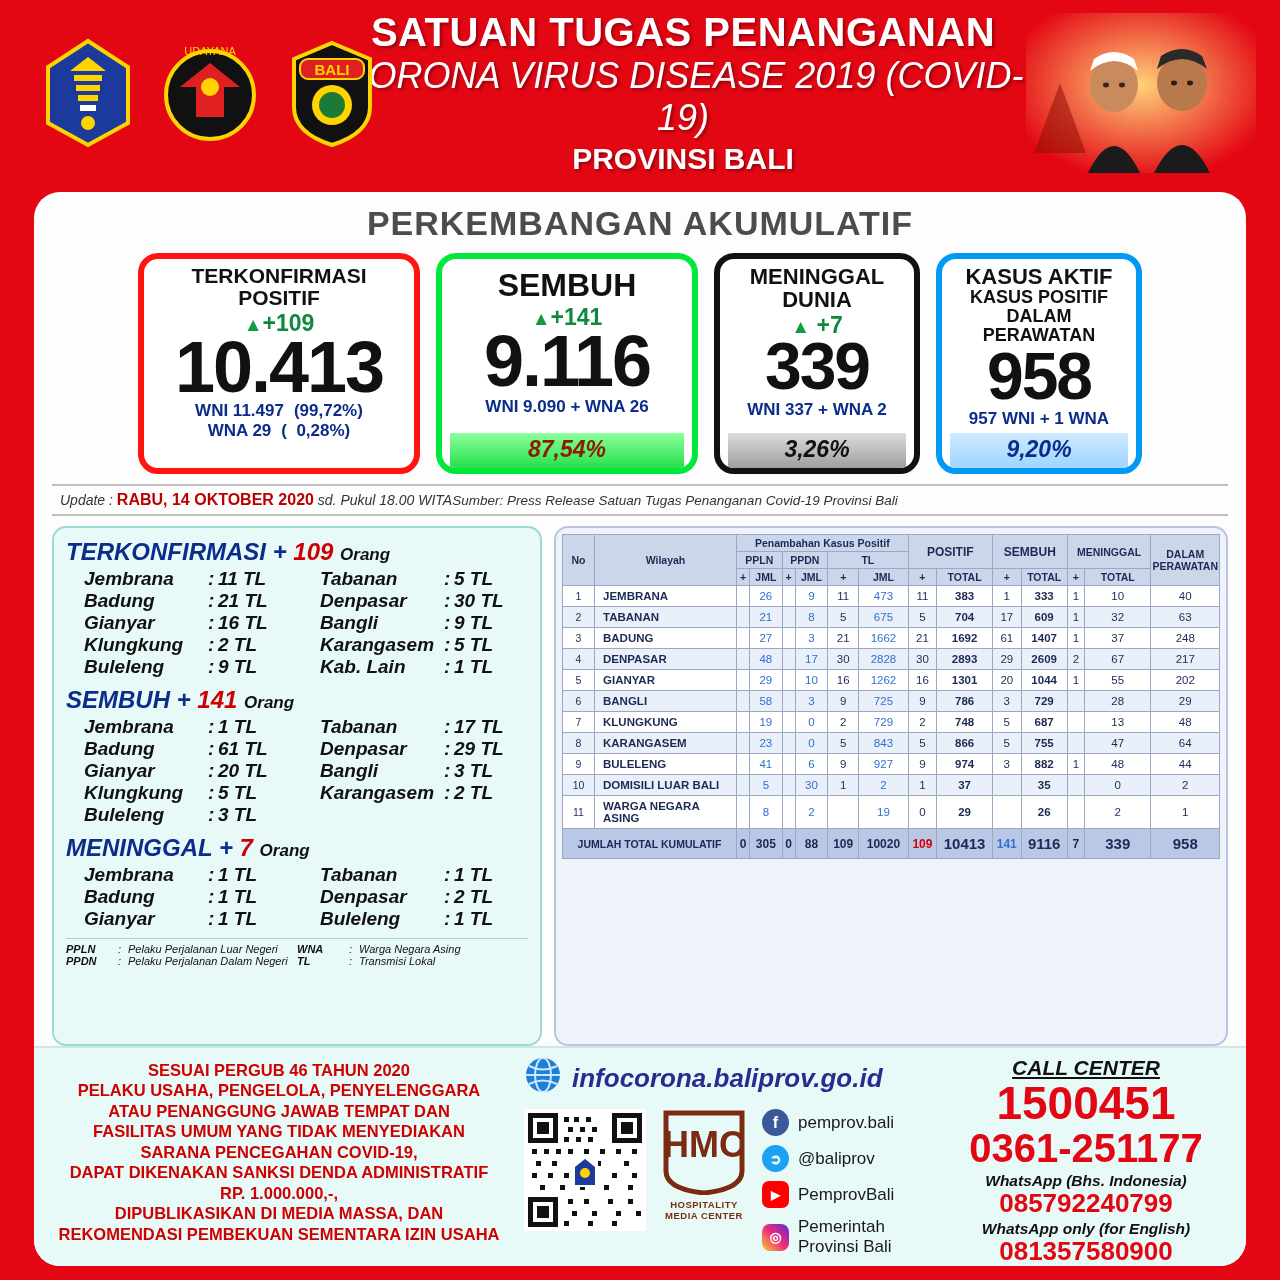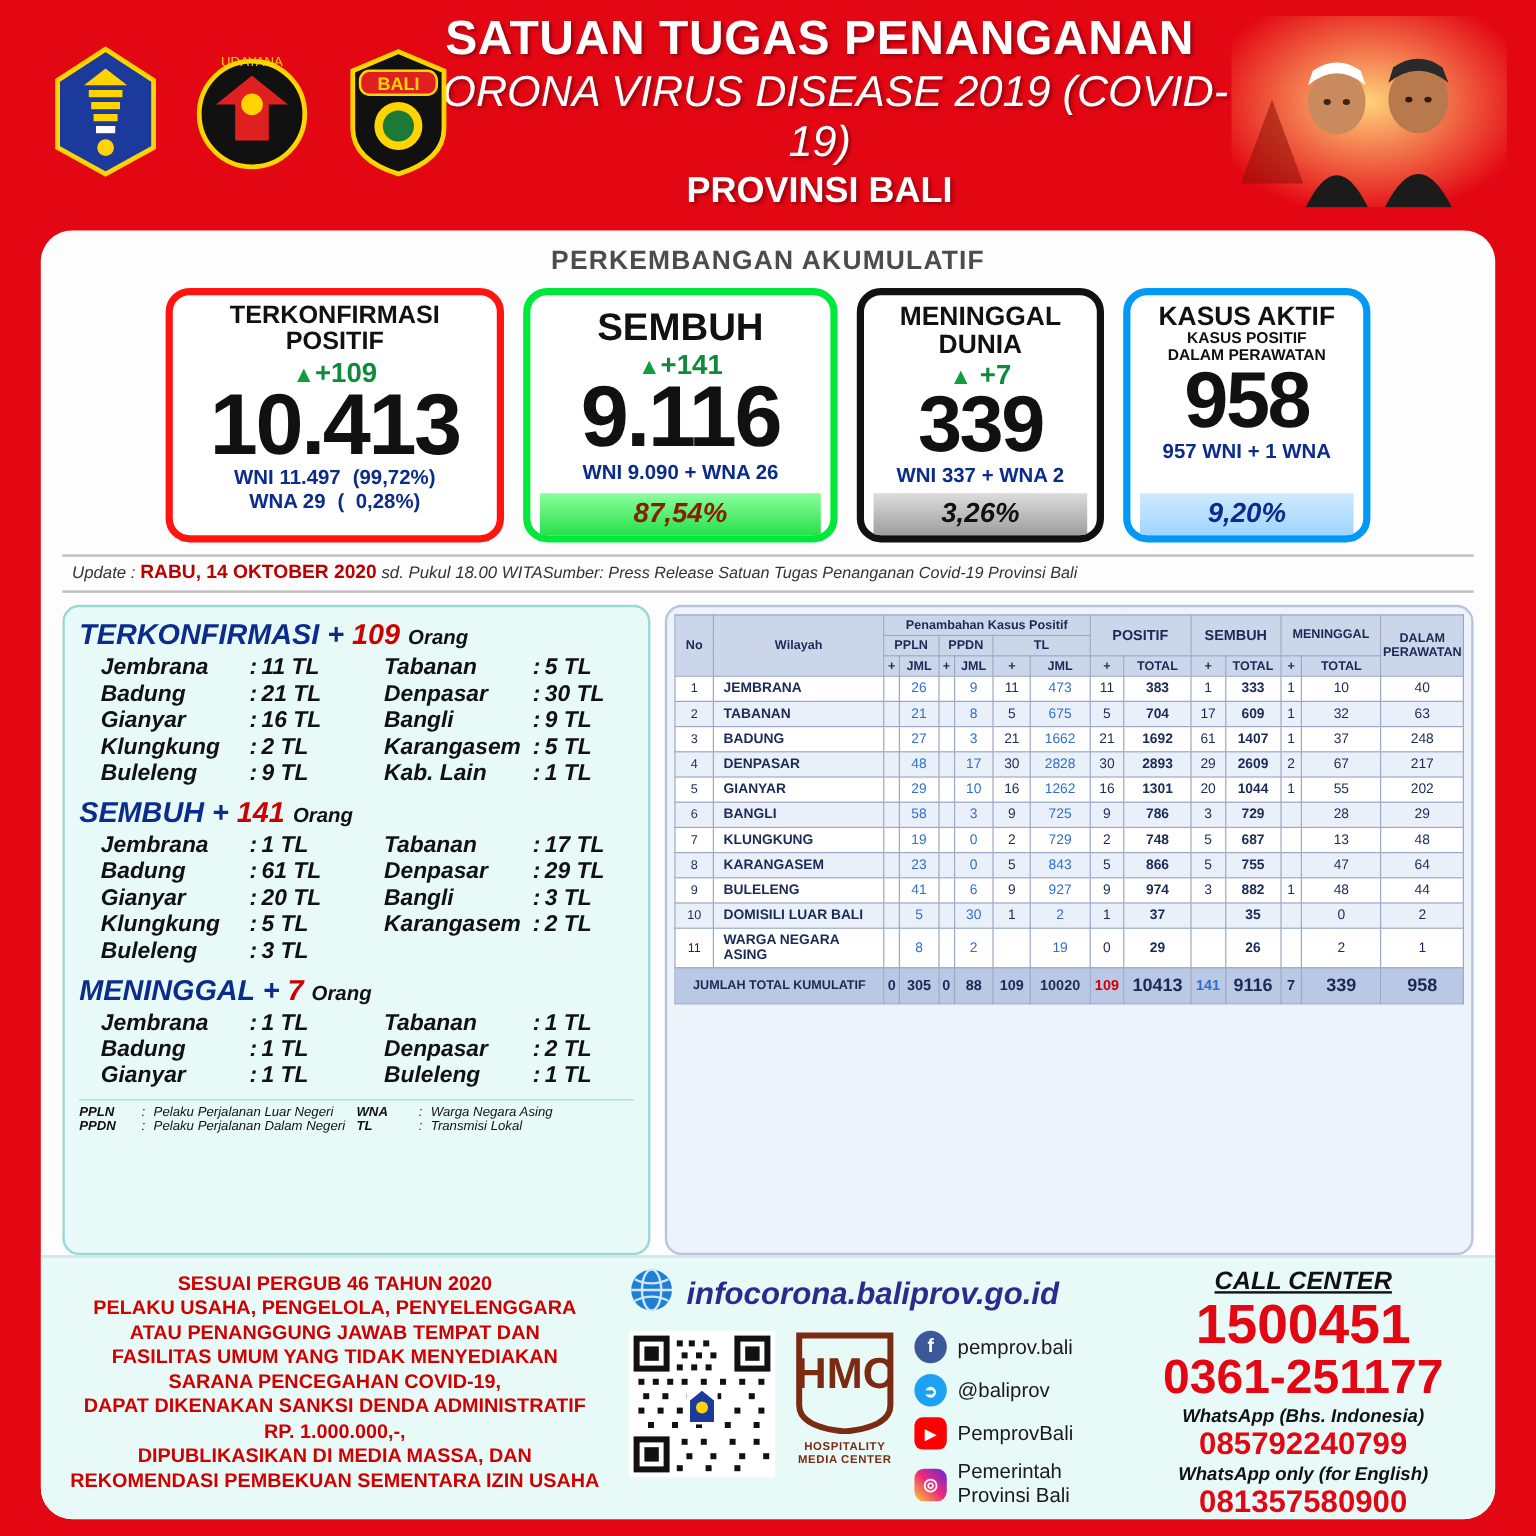--- a/index.html
+++ b/index.html
@@ -51,41 +51,41 @@
   .card {
     position: absolute; left: 34px; right: 34px; top: 192px;
     bottom: 14px;
     background: #fdfdfd;
     border-radius: 26px;
     overflow: hidden;
     display: flex; flex-direction: column;
   }
   .card-head {
     text-align: center;
-    font-size: 22px; font-weight: bold; color: #4c4c4c;
+    font-size: 34px; font-weight: bold; color: #4c4c4c;
     letter-spacing: 1px;
     padding: 12px 0 6px;
   }
 
   
   .boxes { display: flex; justify-content: center; gap: 16px; padding: 4px 22px 0; }
   .box {
     border-radius: 20px; padding: 6px 8px 0;
     position: relative; overflow: hidden;
     background: #fff;
     display: flex; flex-direction: column; align-items: center;
   }
   .box.positif { width: 282px; border: 6px solid #ff1410; }
   .box.sembuh  { width: 262px; border: 6px solid #00e83c; }
   .box.meninggal { width: 206px; border: 6px solid #111; }
   .box.aktif   { width: 206px; border: 6px solid #0099f5; }
 
   .box-title { font-size: 21px; font-weight: bold; color: #111; text-align: center; line-height: 1.05; }
   .box-title.small { font-size: 22px; }
-  .box-sub { font-size: 13px; font-weight: bold; color: #111; text-align: center; line-height: 1.05; }
+  .box-sub { font-size: 18px; font-weight: bold; color: #111; text-align: center; line-height: 1.05; }
   .delta { font-size: 23px; font-weight: bold; color: #0f8a3c; margin-top: 1px; }
   .delta .tri { color: #119c3f; font-size: 19px; }
   .bignum {
     font-size: 66px; font-weight: bold; color: #111; line-height: .95;
     letter-spacing: -2px; margin-top: -4px;
   }
   .box.positif .bignum { font-size: 72px; }
   .box.sembuh .bignum { font-size: 72px; }
   .box-note { font-size: 17px; font-weight: bold; color: #0b2c8a; margin: 2px 0 4px; text-align: center; }
   .pct-strip {

